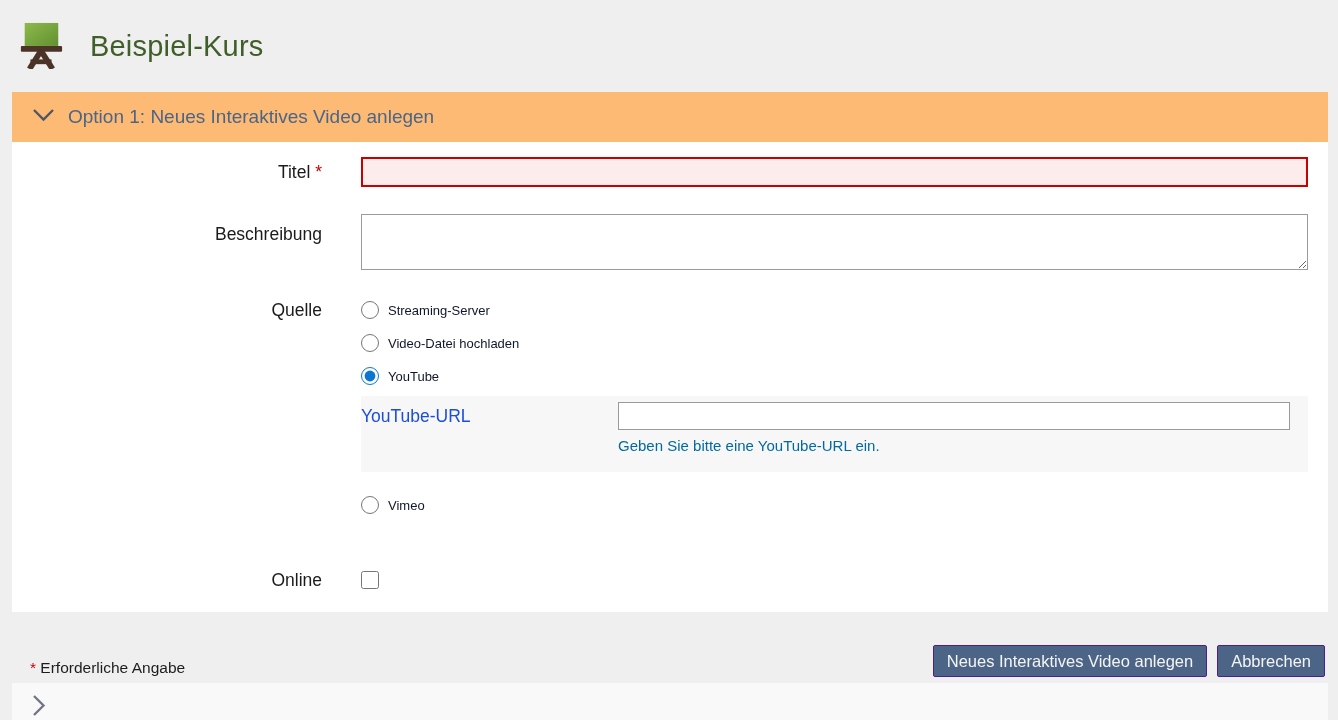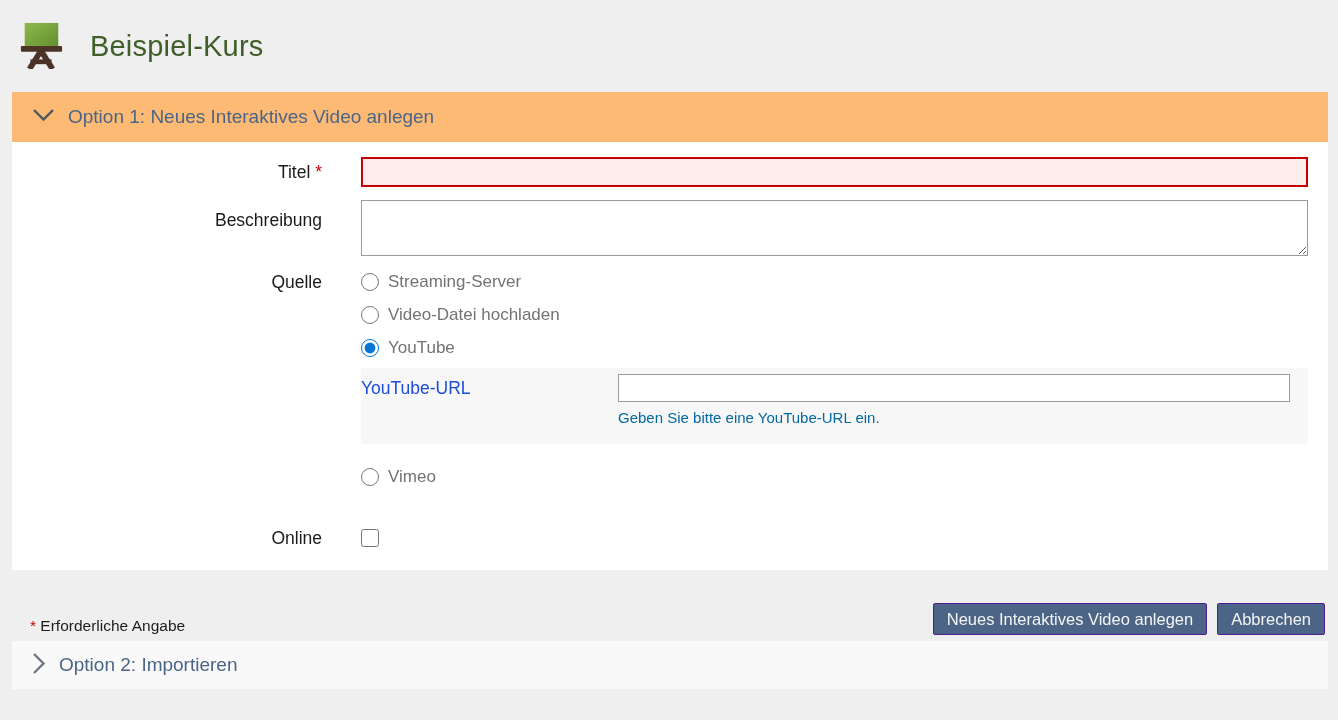--- a/index.html
+++ b/index.html
@@ -22,21 +22,21 @@
   .acc-header {
     height: 50px; display: flex; align-items: center; padding-left: 20px; cursor: pointer;
   }
   .acc-header.open   { background: #fdba74; }
   .acc-header.closed { background: #f9f9f9; height: 48px; }
   .acc-header .acc-label { font-size: 19px; color: #4c6586; margin-left: 13px; }
   .chev { flex-shrink: 0; }
 
   
   .panel-body { background: #ffffff; padding: 15px 20px 22px 0; }
-  .form-row { display: flex; margin-bottom: 13px; }
+  .form-row { display: flex; margin-bottom: 27px; }
   .form-row:last-child { margin-bottom: 0; align-items: center; }
   .label-col { width: 310px; text-align: right; flex-shrink: 0; font-size: 17.5px; color: #1b1b1b; }
   .ctrl { margin-left: 39px; flex: 1; min-width: 0; }
   .req { color: #c80000; }
 
   .lbl-mid { line-height: 30px; }          
   .lbl-top { padding-top: 10px; }          
   .lbl-radio { line-height: 26px; }
 
   .input-text {
@@ -46,21 +46,21 @@
   .input-error { border: 2px solid #c80000; background: #fdecec; }
   .textarea {
     width: 100%; height: 56px; border: 1px solid #9b9b9b; background: #fff;
     font-family: inherit; font-size: 16px; padding: 4px 8px; resize: both; display: block;
   }
 
   .radio-row { display: flex; align-items: center; height: 26px; margin-bottom: 7px; cursor: pointer; }
   .radio-row input[type="radio"] {
     width: 18px; height: 18px; margin: 0 9px 0 0; accent-color: #0b76d1; cursor: pointer;
   }
-  .radio-row .radio-text { font-size: 17px; color: #737373; }
+  .radio-row .radio-text { font-size: 13px; color: #0f172a; }
 
   .sub-box {
     background: #f7f7f7; margin: 2px 0 20px 0; padding: 6px 0 18px 0; display: flex;
   }
   .sub-label { width: 217px; flex-shrink: 0; text-align: left; font-size: 17.5px; line-height: 28px; color: #1d4ed8; }
   .sub-ctrl { margin-left: 40px; }
   .sub-input { width: 672px; height: 28px; border: 1px solid #9b9b9b; background: #fff;
     font-family: inherit; font-size: 15px; padding: 0 8px; display: block; }
   .help-text { font-size: 15px; color: #0369a1; margin-top: 7px; }
 
@@ -194,16 +194,15 @@
   </div>
 
   <div class="gap"></div>
 
   <div class="acc-header closed">
     <span class="chev">
       <svg width="14" height="23" viewBox="0 0 14 23">
           <path d="M2 2 L11.5 11.5 L2 21" fill="none" stroke="#707784" stroke-width="2.4"></path>
         </svg>
     </span>
-    <span class="acc-label">Option 2: Importieren</span>
   </div>
 
 </div>
 
 </body></html>

